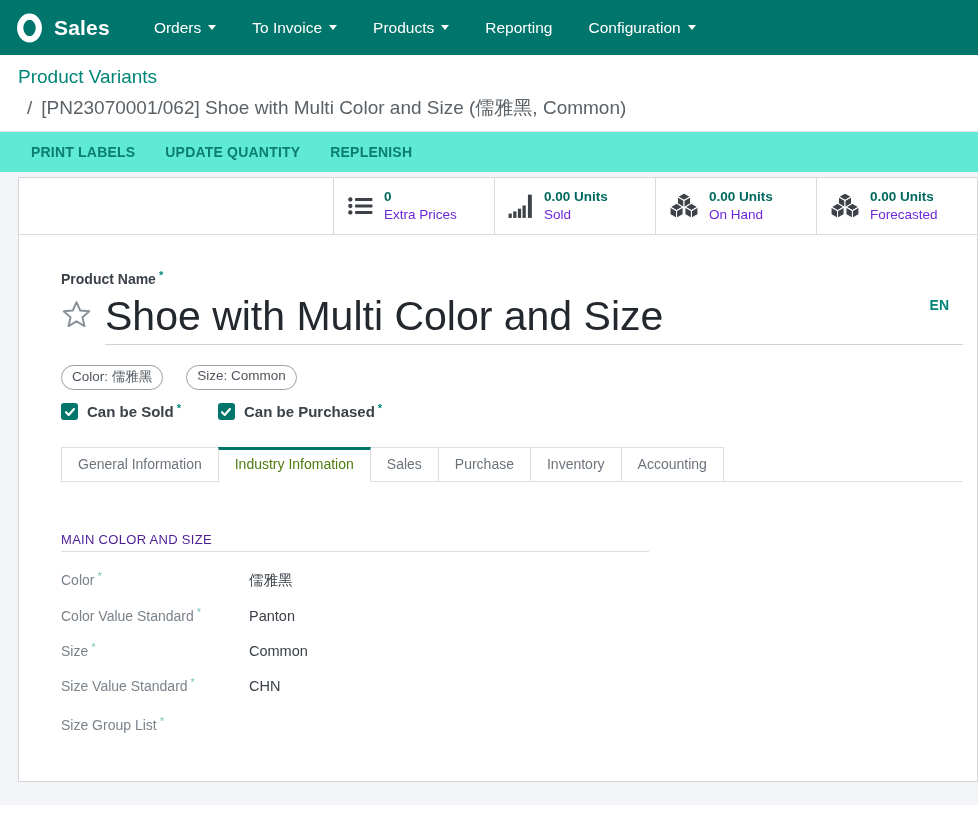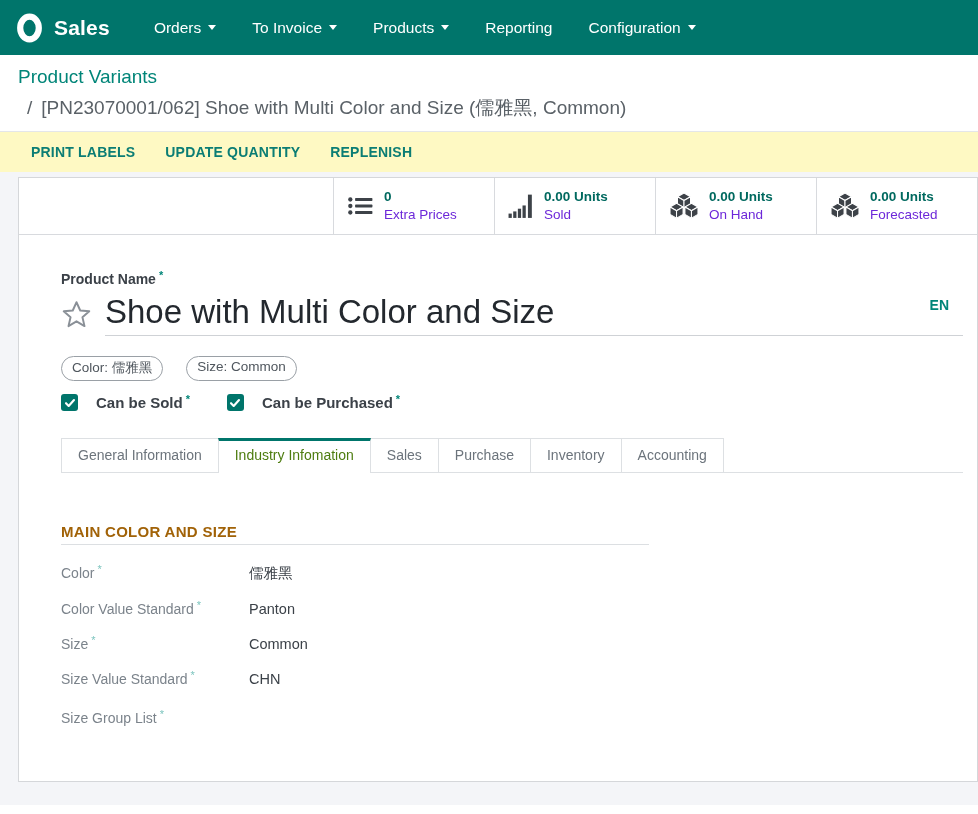--- a/index.html
+++ b/index.html
@@ -17,21 +17,21 @@
     border-left: 4.5px solid transparent; border-right: 4.5px solid transparent;
     border-top: 5px solid #fff; }
 
   
   .breadcrumb-area { padding: 11px 36px 10px 18px; background: #fff; }
   .bc-parent { font-size: 19px; color: #008578; cursor: pointer; }
   .bc-line2 { margin-top: 7px; font-size: 19px; color: #5a6167; padding-left: 9px; }
   .bc-sep { margin-right: 9px; }
 
   
-  .statusbar { border-top: 1px solid #e4e6e9; background: #fef9c3;
+  .statusbar { border-top: 1px solid #e4e6e9; background: #5eead4;
     padding: 12px 0 12px 31px; display: flex; gap: 30px; }
   .action-btn { font-size: 14px; font-weight: bold; letter-spacing: .2px;
     color: #0b7d74; cursor: pointer; background: none; border: none;
     font-family: "Liberation Sans", sans-serif; }
 
   
   .content { background: #f4f5f8; padding: 5px 0 0 18px; height: 633px; }
   .sheet { background: #fff; border: 1px solid #d5d7da; height: 605px; }
 
   .stat-row { display: flex; justify-content: flex-end; border-bottom: 1px solid #d8dade; height: 57px; }
@@ -45,45 +45,45 @@
   .sheet-body { padding: 36px 14px 0 42px; }
 
   .fname-label { font-size: 14px; font-weight: 600; color: #3b4148; }
   .req { color: #008578; font-size: 11px; position: relative; top: -5px; margin-left: 3px; }
   .req-light { color: #7cc4be; font-size: 11px; position: relative; top: -5px; margin-left: 3px; }
 
   .title-row { margin-top: 7px; display: flex; align-items: flex-start; gap: 13px; }
   .star { margin-top: 5px; cursor: pointer; }
   .title-line { flex: 1; border-bottom: 1px solid #cfd2d6; display: flex;
     justify-content: space-between; align-items: flex-start; padding-bottom: 5px; }
-  .title-line h1 { font-size: 33px; font-weight: 400; color: #23282e; line-height: 1.1; cursor: text; }
+  .title-line h1 { font-size: 41px; font-weight: 400; color: #23282e; line-height: 1.1; cursor: text; }
   .en-badge { font-size: 14px; font-weight: bold; color: #008578; margin-top: 3px;
     padding-right: 14px; cursor: pointer; }
 
   .tags-row { margin-top: 20px; display: flex; gap: 23px; }
   .tag { border: 1.5px solid #9aa0a6; border-radius: 13px; padding: 2px 10px 3px;
     font-size: 13.5px; color: #4f565d; cursor: pointer; white-space: nowrap; }
 
   .check-row { margin-top: 13px; display: flex; gap: 37px; }
-  .check-item { display: flex; align-items: center; gap: 18px; cursor: pointer; }
+  .check-item { display: flex; align-items: center; gap: 9px; cursor: pointer; }
   .checkbox { width: 17px; height: 17px; background: #00756b; border-radius: 3px;
     display: flex; align-items: center; justify-content: center; }
   .check-label { font-size: 15px; font-weight: 600; color: #3b4148; }
 
   .tabs { margin-top: 27px; display: flex; border-bottom: 1px solid #dde0e3; }
   .tab { padding: 8px 16px 9px; font-size: 14px; color: #6c747c; background: #fff;
     border: 1px solid #dde0e3; border-bottom: none; margin-bottom: 0; cursor: pointer;
     margin-right: -1px; white-space: nowrap; }
   .tab.active { border-top: 3px solid #00756b; padding-top: 6px; color: #4d7c0f;
     position: relative; }
   .tab.active::after { content: ""; position: absolute; left: 0; right: 0; bottom: -1px;
     height: 1px; background: #fff; }
 
   .panel { margin-top: 50px; width: 588px; }
-  .section-title { font-size: 15px; font-weight: bold; color: #a16207; letter-spacing: .3px; }
+  .section-title { font-size: 13px; font-weight: normal; color: #4c1d95; letter-spacing: .3px; }
   .section-rule { border: none; border-top: 1px solid #dcdfe2; margin: 4px 0 10px; }
   .field-row { display: flex; align-items: baseline; padding: 9px 0; }
   .field-label { width: 188px; flex-shrink: 0; font-size: 14px; color: #7b838b; }
   .field-value { font-size: 14.5px; color: #3b4148; cursor: text; min-height: 17px; flex: 1; }
 </style>
 </head>
 <body>
 
 <header class="navbar">
   <div class="brand">

